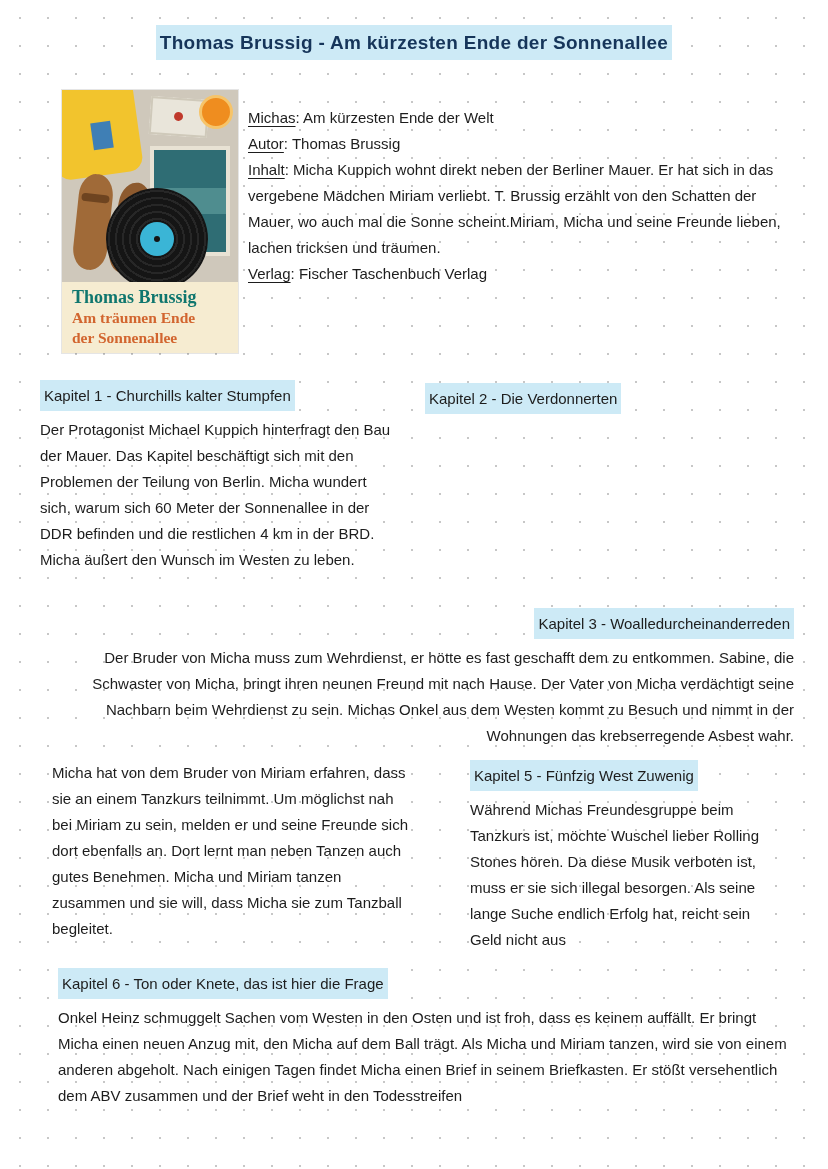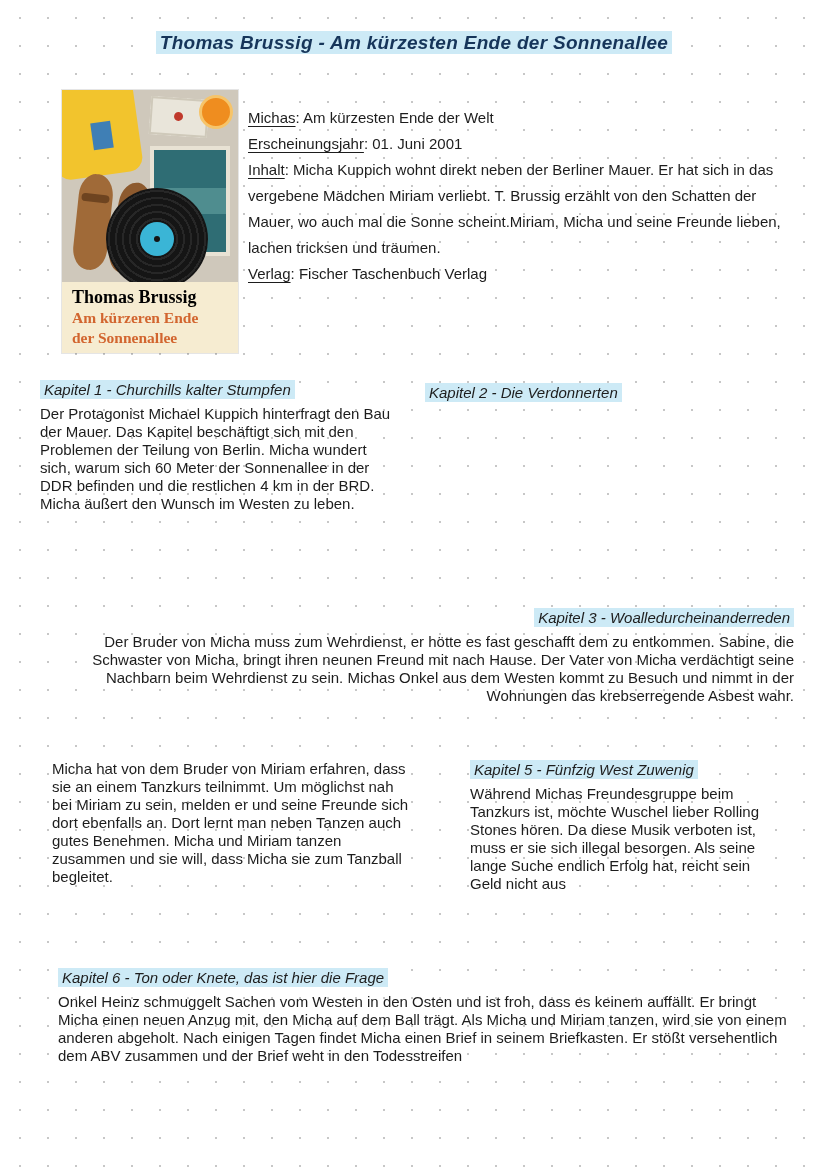--- a/index.html
+++ b/index.html
@@ -9,21 +9,21 @@
     width:828px; height:1169px;
     margin:0 auto;
     background-color:#ffffff;
     background-image:radial-gradient(circle, #c7c7c7 1.3px, transparent 1.5px);
     background-size:28px 28px;
     background-position:6px 4px;
     font-family:"Liberation Sans", sans-serif;
     color:#1d1d1d;
     overflow:hidden;
   }
-  .hl { background:#cdeaf6; padding:1px 4px;font-style:italic; }
+  .hl { background:#cdeaf6; padding:7px 4px; }
   .page-title {
     position:absolute; top:32px; left:0; right:0;
     text-align:center;
     font-size:19px; font-weight:700;
     color:#16355a; letter-spacing:.3px;
   }
   
   .cover {
     position:absolute; left:62px; top:90px;
     width:176px; height:263px;
@@ -41,30 +41,30 @@
   .sandal.s1 { left:14px; top:84px; width:34px; height:96px; transform:rotate(6deg); }
   .sandal.s2 { left:52px; top:92px; width:32px; height:92px; background:#8d5a2e; transform:rotate(11deg); }
   .strap { position:absolute; left:3px; top:20px; right:3px; height:8px; background:#6e4420; border-radius:4px; }
   .sleeve { position:absolute; right:8px; top:56px; width:80px; height:110px; background:#2f6d74; border:4px solid #e8e2d4; }
   .sleeve-band { position:absolute; left:0; right:0; top:38px; height:26px; background:#4f8d8f; }
   .record { position:absolute; left:44px; top:98px; width:102px; height:102px; border-radius:50%;
             background:repeating-radial-gradient(circle at 50% 50%, #151515 0 5px, #272727 5px 7px); }
   .record-label { position:absolute; left:50%; top:50%; width:34px; height:34px; margin:-17px 0 0 -17px; border-radius:50%; background:#3ab5d6; }
   .record-hole { position:absolute; left:50%; top:50%; width:6px; height:6px; margin:-3px 0 0 -3px; border-radius:50%; background:#141414; }
   .cover-text { position:absolute; left:0; right:0; bottom:0; height:71px; background:#f6ecd1; padding:5px 0 0 10px; }
-  .cover-author { font-family:"Liberation Serif", serif; font-size:18px; font-weight:700; color:#000000; }
+  .cover-author { font-family:"Liberation Serif", serif; font-size:18px; font-weight:700; color:#0f766e; }
   .cover-line  { font-family:"Liberation Serif", serif; font-size:15.5px; line-height:20px; color:#d2652f; font-weight:700; }
   
   .meta { position:absolute; left:248px; top:105px; width:546px; font-size:15px; line-height:26px; }
   .meta p { margin:0; }
   .u { text-decoration:underline; text-underline-offset:3px; }
   
   .chap { position:absolute; font-size:15px; }
   .chap-title { display:inline-block; margin-bottom:6px; }
-  .chap-body { line-height:18px; }
+  .chap-body { line-height:26px; }
   .chap1 { left:40px;  top:380px; width:352px; }
   .chap2 { left:425px; top:383px; width:366px; }
   .chap3 { left:42px;  top:608px; width:752px;text-align:right; }
   .chap4 { left:52px;  top:760px; width:362px; }
   .chap5 { left:470px; top:760px; width:312px; }
   .chap6 { left:58px;  top:968px; width:742px; }
 </style>
 </head>
 <body>
 
@@ -91,28 +91,28 @@
       <div class="sleeve">
         <div class="sleeve-band"></div>
       </div>
       <div class="record">
         <div class="record-label"></div>
         <div class="record-hole"></div>
       </div>
     </div>
     <div class="cover-text">
       <div class="cover-author">Thomas Brussig</div>
-      <div class="cover-line">Am kürzeren Ende</div>
+      <div class="cover-line">Am träumen Ende</div>
       <div class="cover-line">der Sonnenallee</div>
     </div>
   </div>
 
   <div class="meta">
     <p><span class="u">Michas</span><span>: Am kürzesten Ende der Welt</span></p>
-    <p><span class="u">Erscheinungsjahr</span><span>: 01. Juni 2001</span></p>
+    <p><span class="u">Autor</span><span>: Thomas Brussig</span></p>
     <p><span class="u">Inhalt</span><span>: Micha Kuppich wohnt direkt neben der Berliner Mauer. Er hat sich in das vergebene Mädchen Miriam verliebt. T. Brussig erzählt von den Schatten der Mauer, wo auch mal die Sonne scheint.Miriam, Micha und seine Freunde lieben, lachen tricksen und träumen.</span></p>
     <p><span class="u">Verlag</span><span>: Fischer Taschenbuch Verlag</span></p>
   </div>
 
   <section class="chap chap1">
     <span class="chap-title hl">Kapitel 1 - Churchills kalter Stumpfen</span>
     <p class="chap-body">Der Protagonist Michael Kuppich hinterfragt den Bau der Mauer. Das Kapitel beschäftigt sich mit den Problemen der Teilung von Berlin. Micha wundert sich, warum sich 60 Meter der Sonnenallee in der DDR befinden und die restlichen 4 km in der BRD. Micha äußert den Wunsch im Westen zu leben.</p>
   </section>
 
   <section class="chap chap2">

